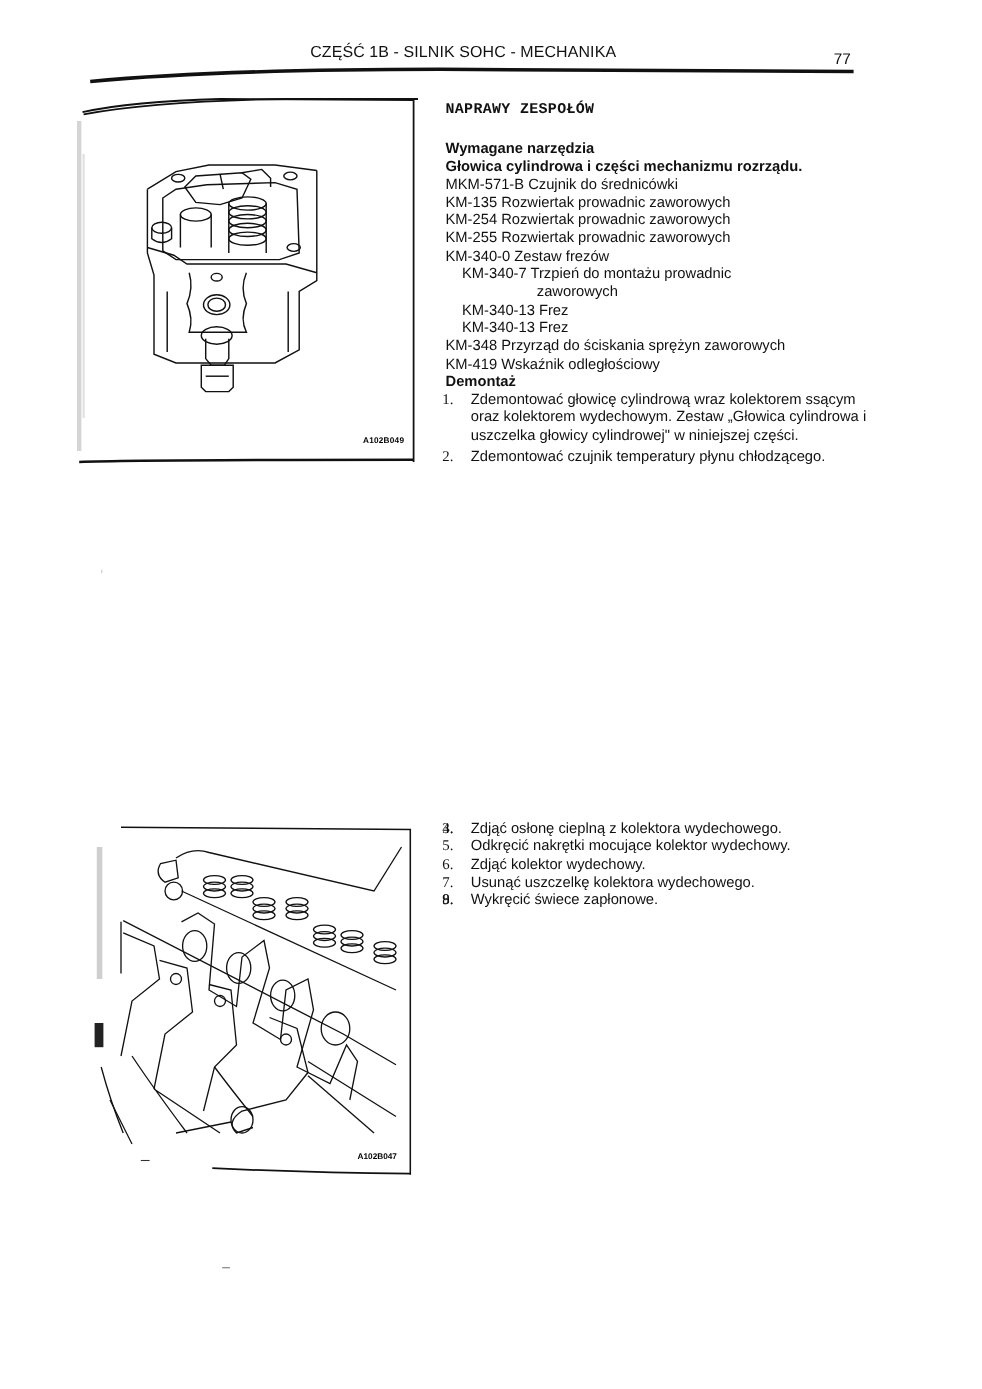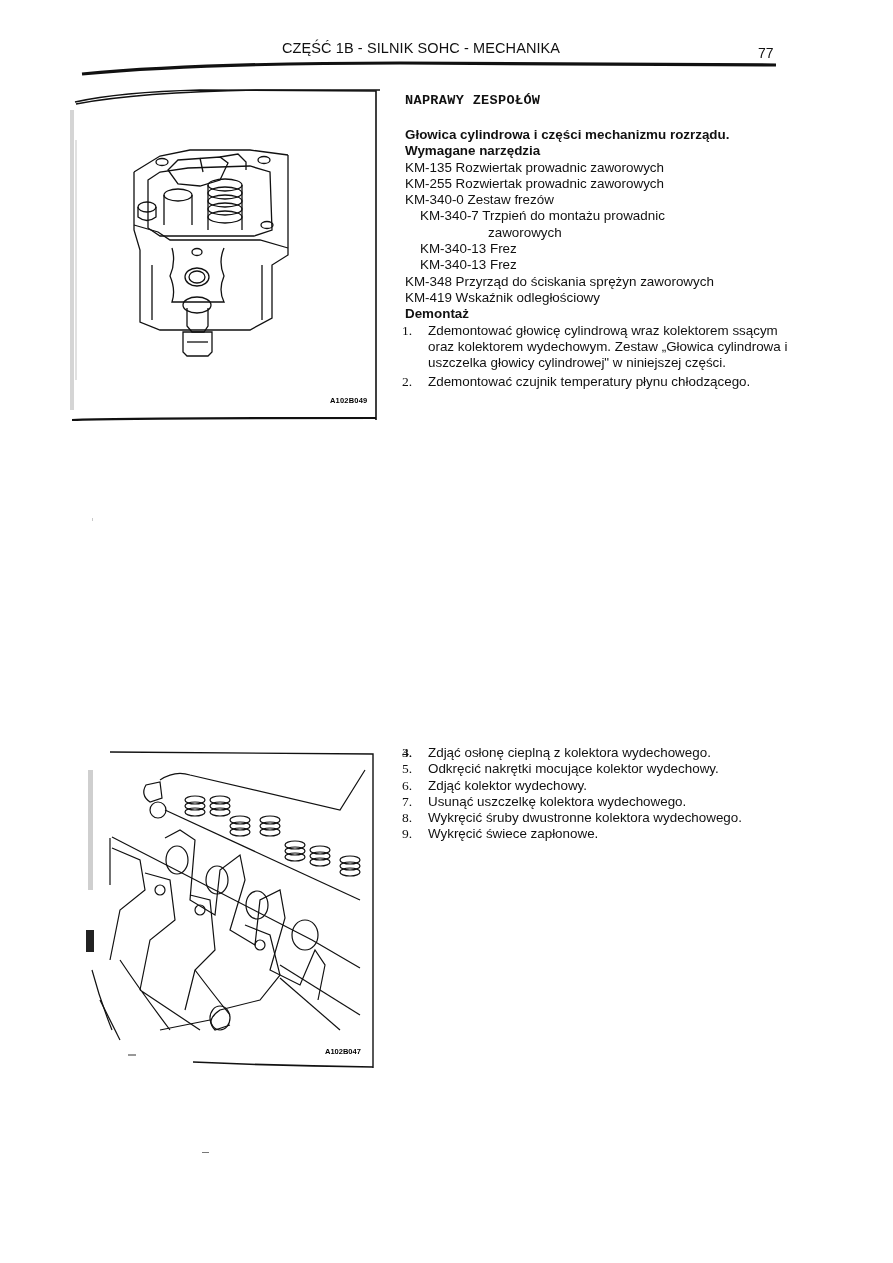--- a/index.html
+++ b/index.html
@@ -35,23 +35,25 @@
 <div class="abs hdr-title">CZĘŚĆ 1B - SILNIK SOHC - MECHANIKA</div>
 <div class="abs hdr-page">77</div>
 <svg class="abs hdr-rule" viewBox="0 0 893 140" width="893" height="140">
   <path d="M82 74 Q200 63 400 63 L776 65" stroke="#111" stroke-width="3.2" fill="none"></path>
   <path d="M76 104 Q140 92 260 90 L380 90" stroke="#111" stroke-width="1.6" fill="none"></path>
 </svg>
 
 <div class="abs col h-section">NAPRAWY ZESPOŁÓW</div>
 
 <div class="abs col block1">
+  <div class="bold">Wymagane narzędzia</div>
   <div class="bold">Głowica cylindrowa i części mechanizmu  rozrządu.</div>
-  <div class="bold">Wymagane narzędzia</div>
+  <div>MKM-571-B Czujnik do średnicówki</div>
   <div>KM-135 Rozwiertak prowadnic zaworowych</div>
+  <div>KM-254 Rozwiertak prowadnic zaworowych</div>
   <div>KM-255 Rozwiertak prowadnic zaworowych</div>
   <div>KM-340-0 Zestaw frezów</div>
   <div class="indent1">KM-340-7 Trzpień do montażu prowadnic</div>
   <div class="indent2">zaworowych</div>
   <div class="indent1">KM-340-13 Frez</div>
   <div class="indent1">KM-340-13 Frez</div>
   <div>KM-348  Przyrząd do ściskania  sprężyn zaworowych</div>
   <div>KM-419  Wskaźnik odległościowy</div>
   <div class="bold">Demontaż</div>
   <ol class="steps">
@@ -66,21 +68,21 @@
   </ol>
 </div>
 
 <div class="abs block2">
   <ol class="steps">
     <li><span class="num">3.</span></li>
     <li><span class="num">4.</span><span>Zdjąć osłonę cieplną z kolektora wydechowego.</span></li>
     <li><span class="num">5.</span><span>Odkręcić nakrętki mocujące kolektor wydechowy.</span></li>
     <li><span class="num">6.</span><span>Zdjąć kolektor wydechowy.</span></li>
     <li><span class="num">7.</span><span>Usunąć uszczelkę kolektora wydechowego.</span></li>
-    <li><span class="num">8.</span><span>Wykręcić śruby dwustronne kolektora wydechowego.</span></li>
+    <li><span class="num">8.</span></li>
     <li><span class="num">9.</span><span>Wykręcić świece zapłonowe.</span></li>
   </ol>
 </div>
 
 <svg class="abs fig" style="left:60px;top:80px;" width="330" height="350" viewBox="0 0 330 350">
 
   <path d="M15 22 Q60 12 140 10 L316 11 L316 340" stroke="#111" stroke-width="1.6" fill="none"></path>
   <path d="M12 340 Q60 338 316 338" stroke="#111" stroke-width="2.2" fill="none"></path>
 
   <g fill="#888">

